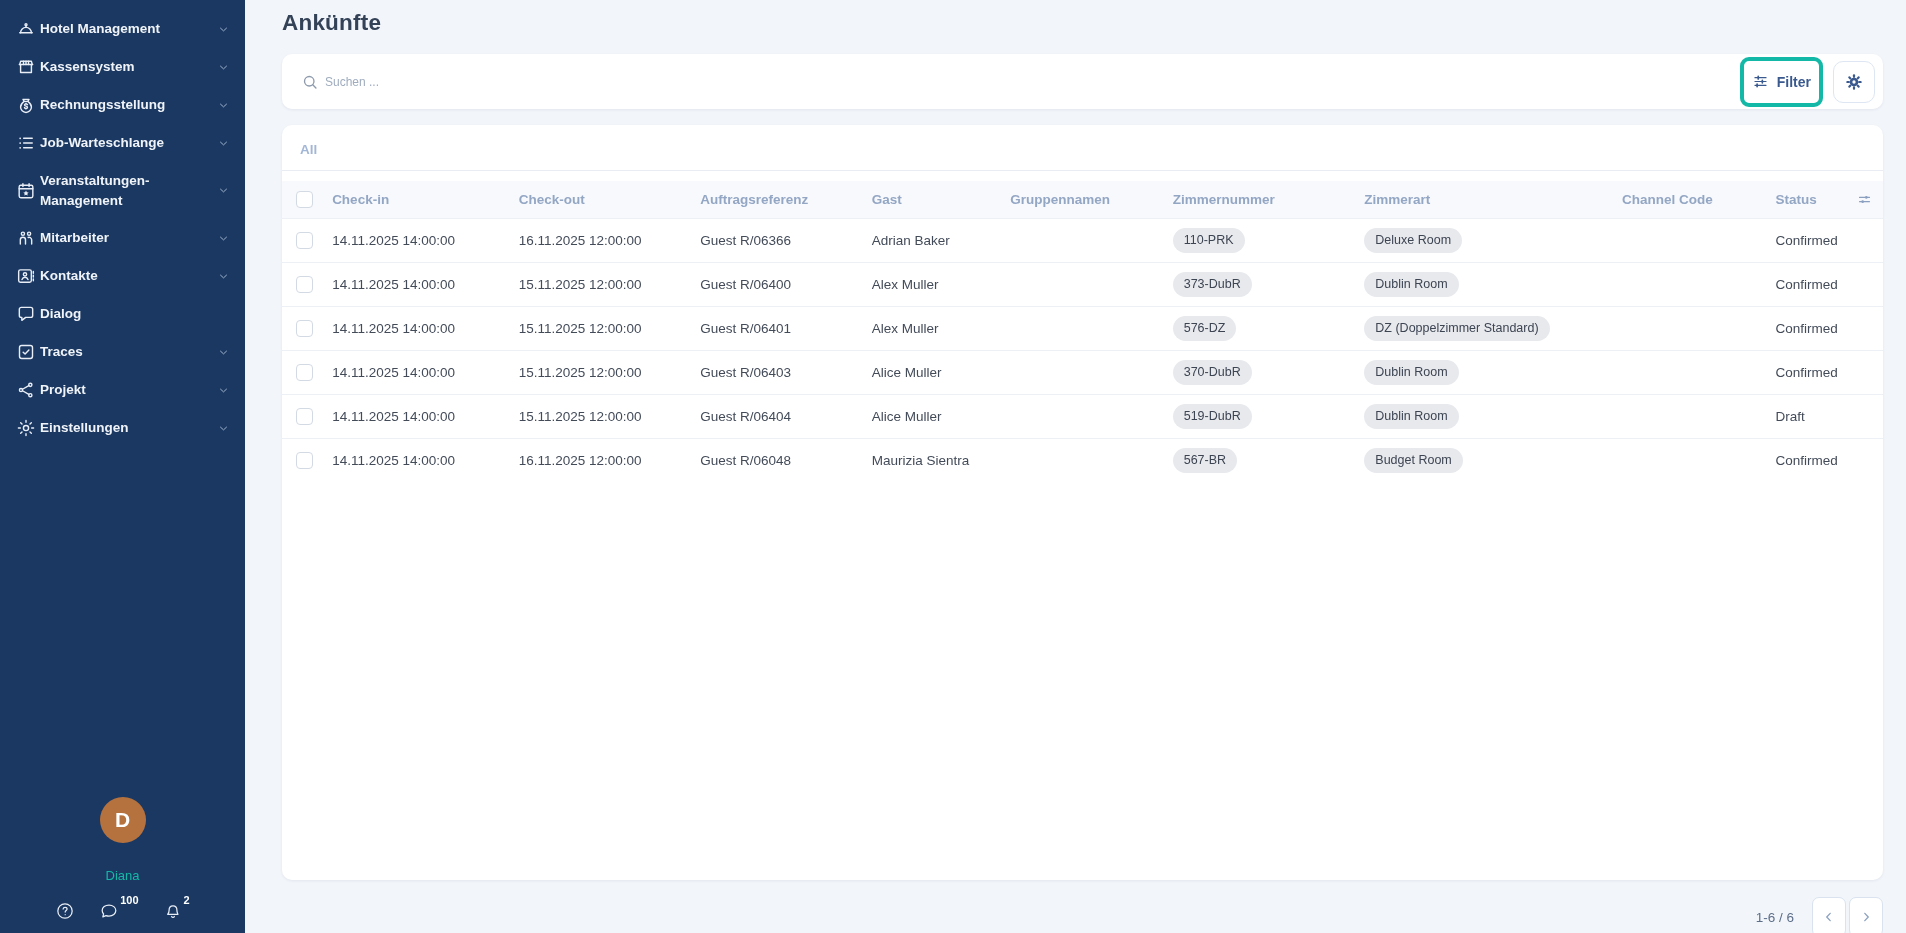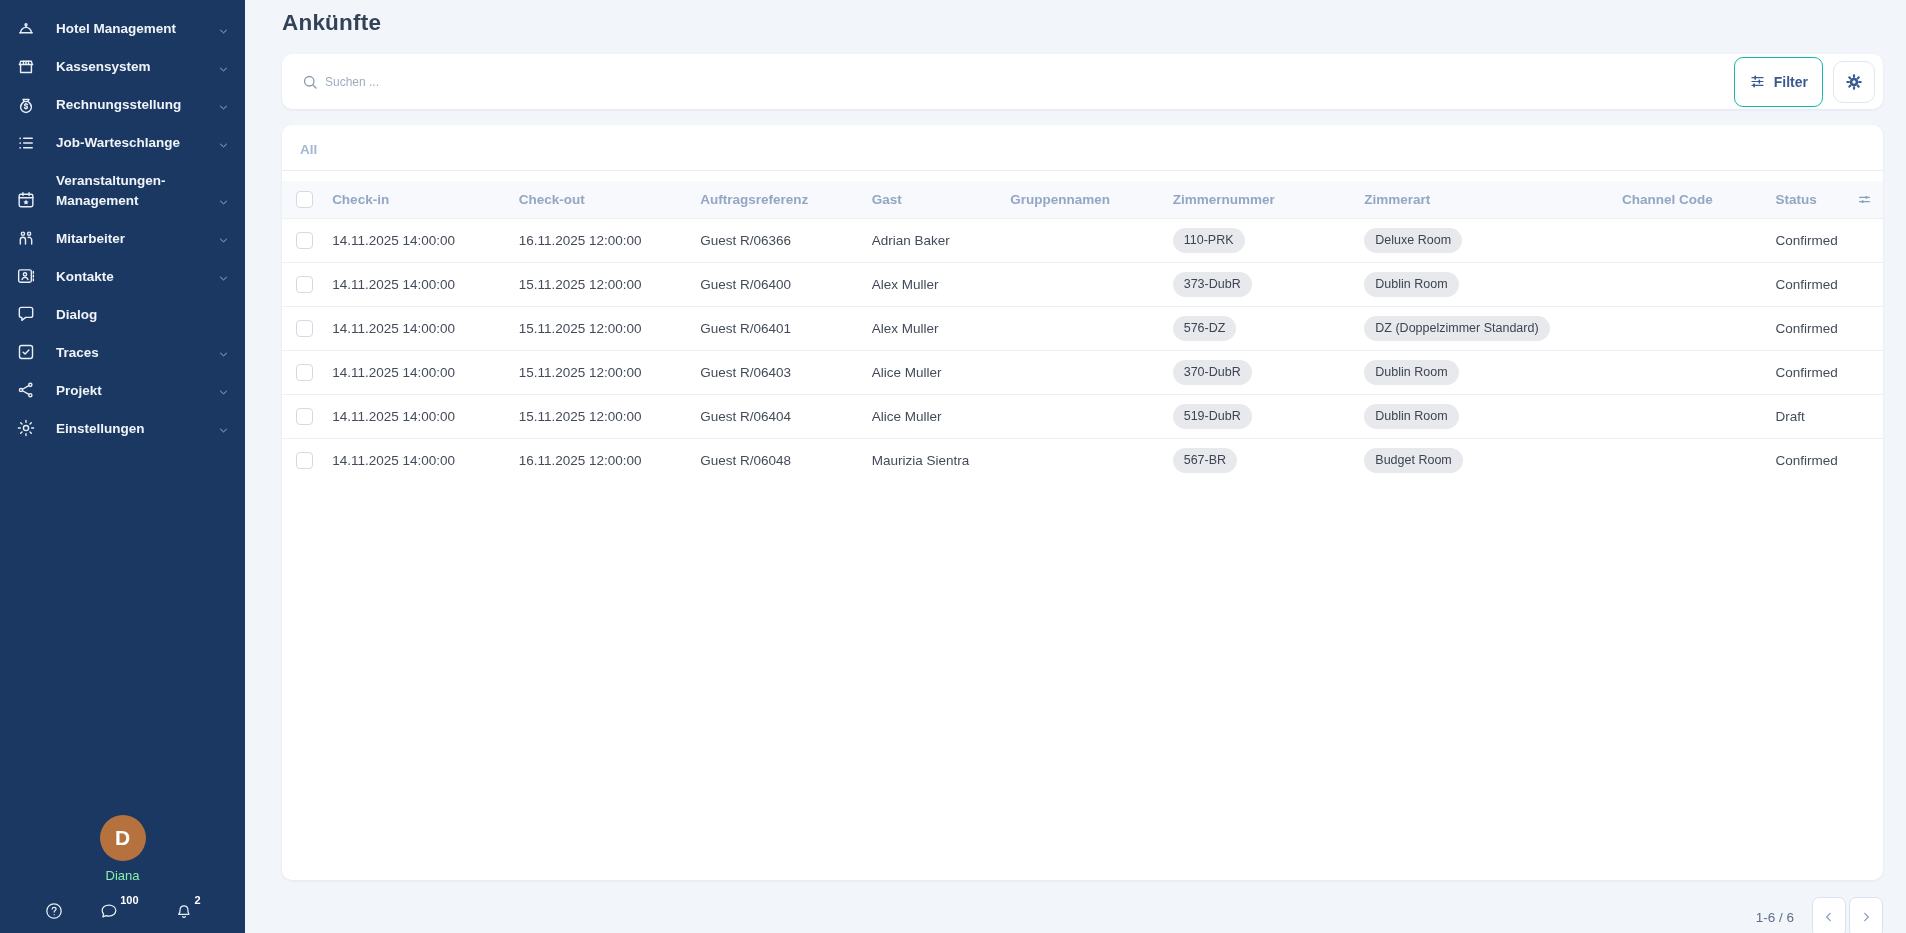--- a/index.html
+++ b/index.html
@@ -17,47 +17,47 @@
   .sb-header { height:53px; flex:0 0 53px; display:flex; align-items:center; padding:0 15px 0 12px; border-bottom:1px solid rgba(255,255,255,.14); }
   .logo-circle { width:38px; height:38px; border-radius:50%; background:#fff; display:flex; align-items:center; justify-content:center; }
   .logo-circle svg { width:30px; height:30px; }
   .brand-text { margin-left:8px; }
   .brand-name { font-size:19px; font-weight:700; letter-spacing:2.5px; line-height:1; color:#fff; }
   .brand-sub { font-size:6px; color:#d7e3f2; margin-top:2px; white-space:nowrap; }
   .hamburger { margin-left:auto; display:flex; flex-direction:column; gap:3.5px; cursor:pointer; padding:4px 2px; }
   .hamburger span { width:17px; height:2.3px; background:#fff; border-radius:1px; }
 
   .menu { padding-top:10px; }
-  .nav-item { display:flex; align-items:flex-end; gap:20px; padding:9px 14px 9px 16px; cursor:pointer; }
+  .nav-item { display:flex; align-items:center; gap:4px; padding:9px 14px 9px 16px; cursor:pointer; }
   .nav-icon { width:20px; height:20px; flex:0 0 20px; color:#e9eef6; display:flex; }
   .nav-icon svg { width:20px; height:20px; }
   .nav-label { font-size:13.5px; font-weight:600; color:#f0f4f9; line-height:1.45; }
   .nav-chevron { margin-left:auto; width:15px; height:15px; color:#9db0cc; display:flex; }
   .nav-chevron svg { width:15px; height:15px; }
 
   .sb-footer { margin-top:auto; display:flex; flex-direction:column; align-items:center; padding-bottom:12px; }
   .avatar { width:46px; height:46px; border-radius:50%; background:#b5723f; color:#fff; font-size:21px; font-weight:600; display:flex; align-items:center; justify-content:center; cursor:pointer; }
-  .user-name { margin-top:7px; font-size:13px; color:#86efac; }
-  .footer-icons { display:flex; align-items:flex-start; gap:35px; margin-top:18px; color:#e9eef6; }
+  .user-name { margin-top:25px; font-size:13px; color:#14b8a6; }
+  .footer-icons { display:flex; align-items:flex-start; gap:24px; margin-top:18px; color:#e9eef6; }
   .f-icon { position:relative; display:flex; cursor:pointer; }
   .f-icon svg { width:20px; height:20px; }
   .f-badge { font-size:11px; font-weight:700; color:#fff; position:relative; top:-7px; margin-left:1px; }
 
   
   main { flex:1; min-width:0; padding:0 23px 0 37px; display:flex; flex-direction:column; }
   h1 { margin:10px 0 0; font-size:22.5px; font-weight:700; color:#344257; letter-spacing:.2px; }
 
   .search-card { margin-top:18px; height:55px; flex:0 0 55px; background:#fff; border-radius:10px;
     display:flex; align-items:center; padding:0 8px 0 19px; box-shadow:0 1px 3px rgba(25,50,90,.07); }
   .search-icon { width:18px; height:18px; color:#8d9aac; display:flex; flex:0 0 18px; }
   .search-icon svg { width:18px; height:18px; }
   .search-input { flex:1; border:0; outline:0; font-size:12px; color:#445060; margin-left:4px; background:transparent;
     font-family:Liberation Sans, sans-serif; }
   .search-input::placeholder { color:#9facbe; }
-  .filter-btn { display:flex; align-items:center; gap:8px; height:50px; padding:0 14px; border:1px solid #14b8a6;
+  .filter-btn { display:flex; align-items:center; gap:8px; height:50px; padding:0 8px; border:4px solid #14b8a6;
     border-radius:9px; background:#fff; color:#3a5a8f; font-weight:700; font-size:14px; cursor:pointer;
     font-family:"Liberation Sans","DejaVu Sans",sans-serif; }
   .filter-btn svg { width:17px; height:17px; }
   .gear-btn { width:42px; height:42px; margin-left:10px; border:1px solid #dde6f2; border-radius:10px; background:#fff;
     display:flex; align-items:center; justify-content:center; cursor:pointer; }
   .gear-btn svg { width:20px; height:20px; }
 
   .content-card { margin-top:16px; height:755px; flex:0 0 755px; background:#fff; border-radius:10px;
     box-shadow:0 1px 3px rgba(25,50,90,.07); overflow:hidden; }
   .tabs { padding:15px 18px 12px; border-bottom:1px solid #e9edf3; }

